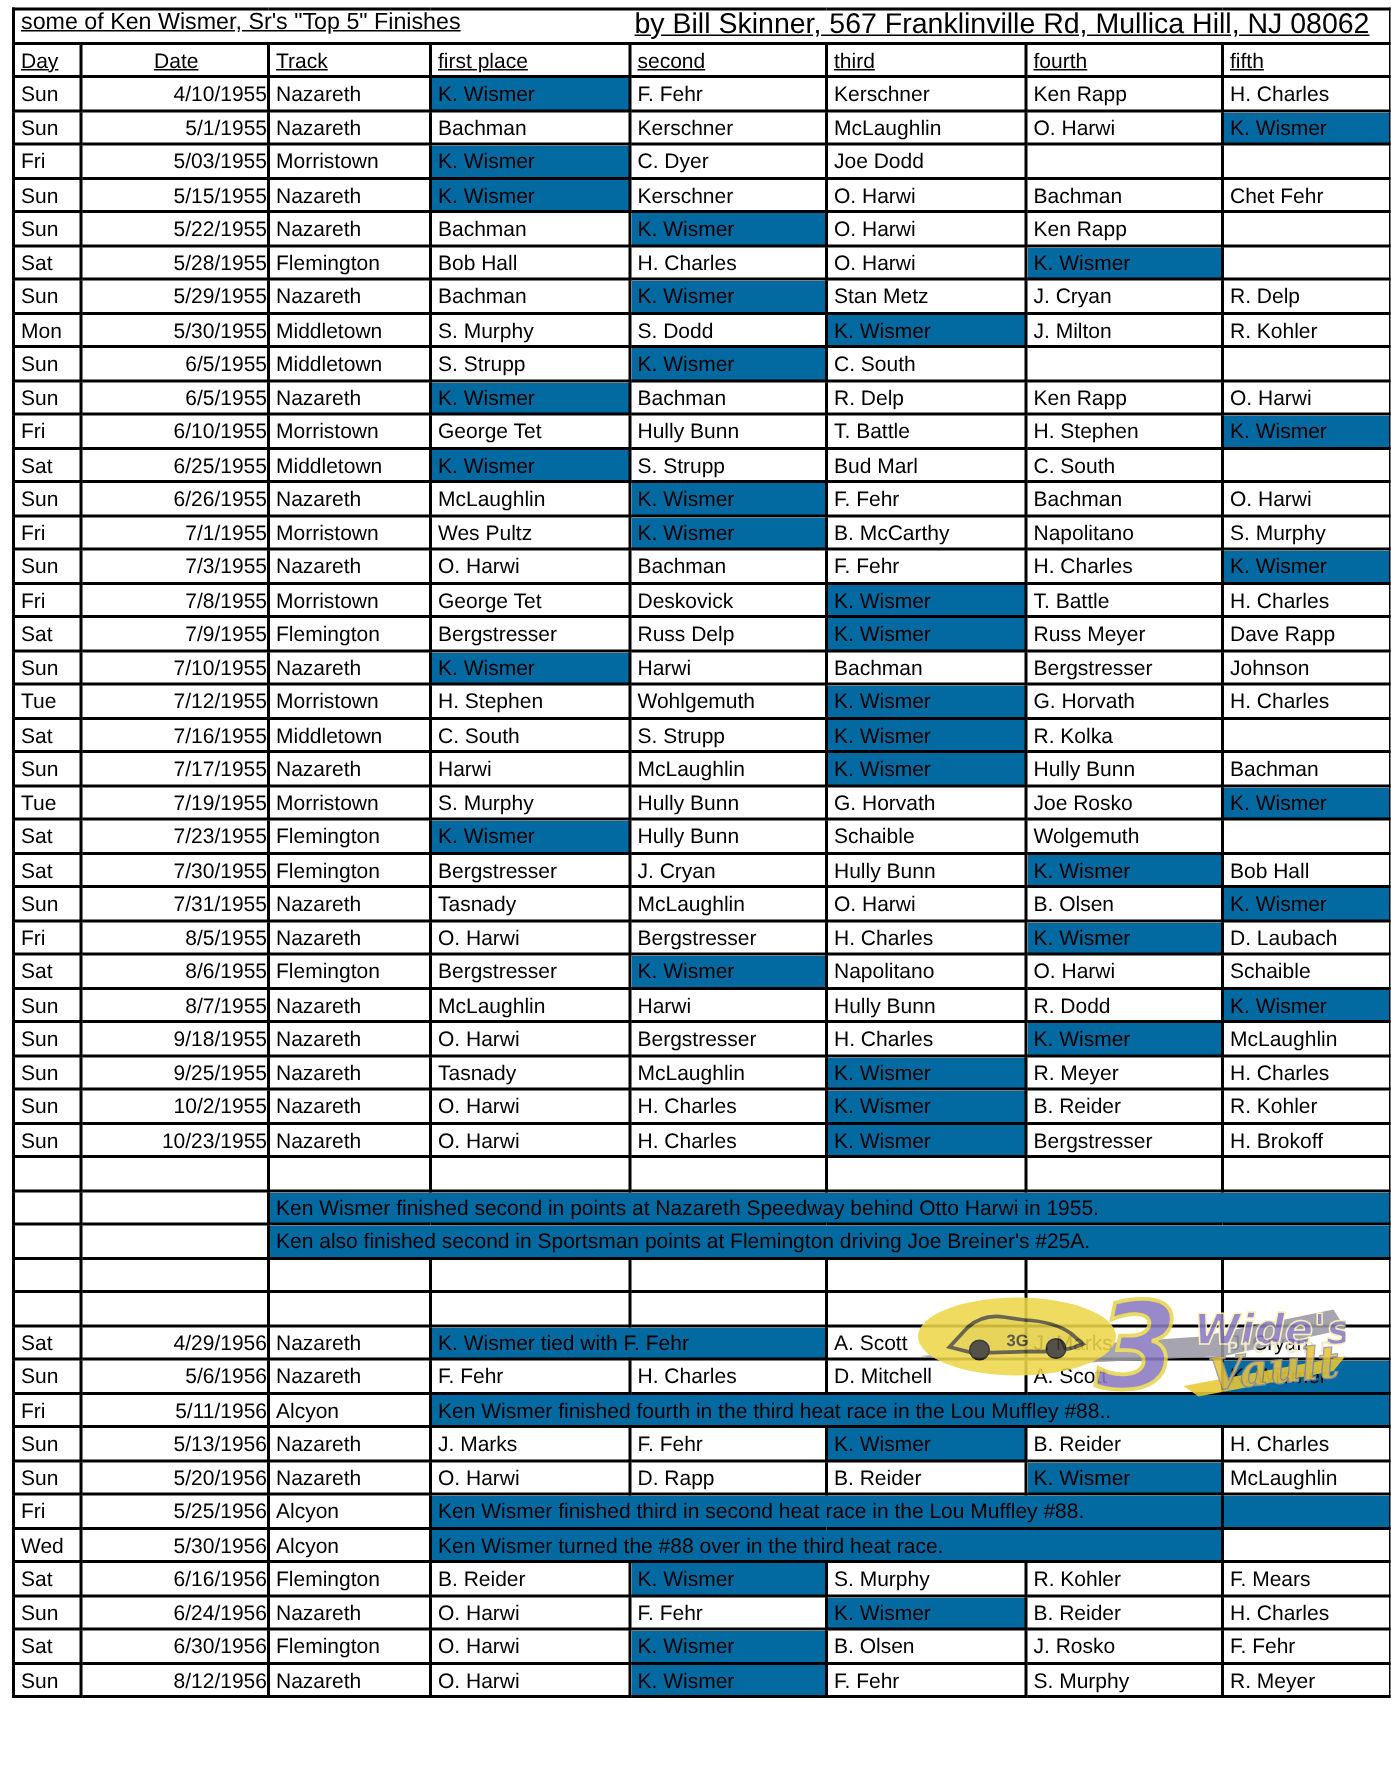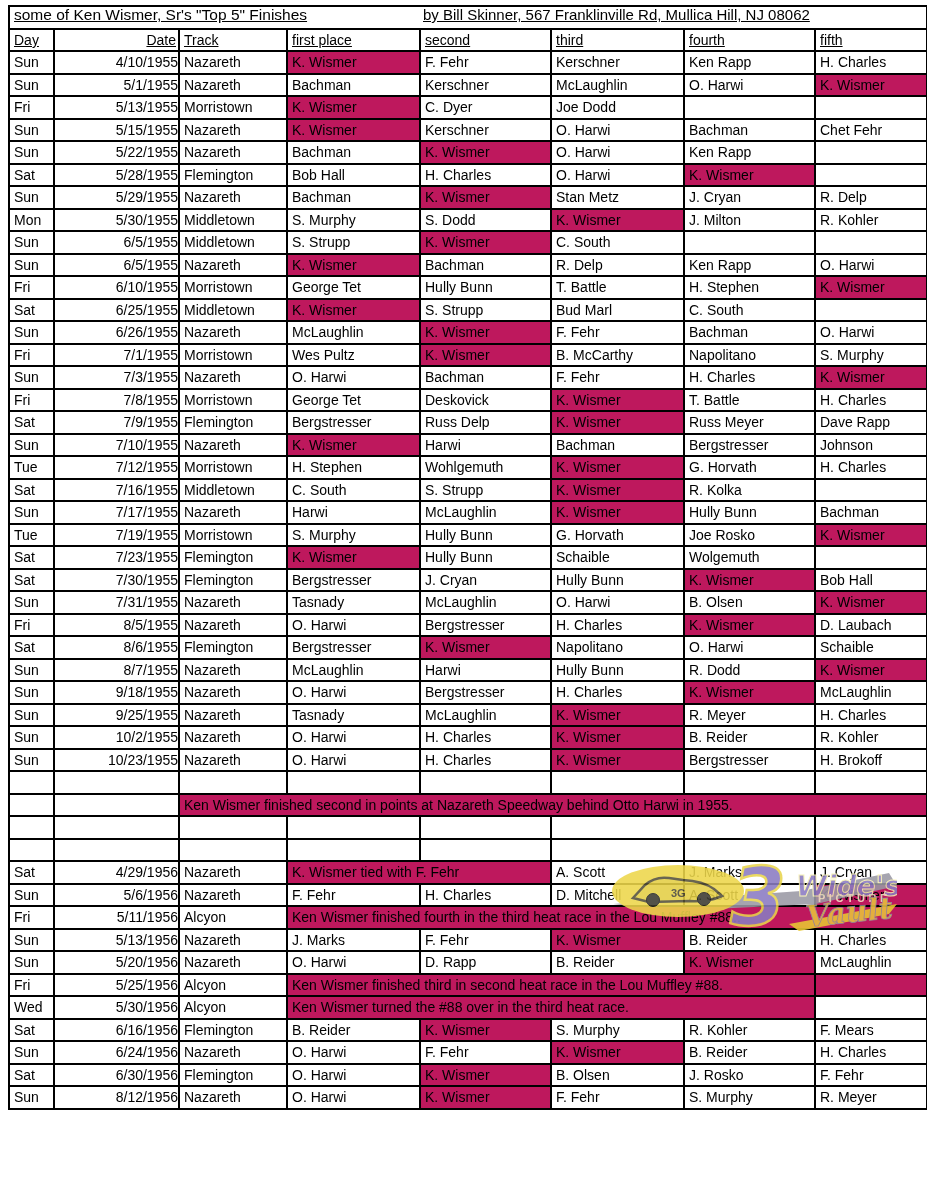--- a/index.html
+++ b/index.html
@@ -5,28 +5,28 @@
   html,body { margin:0; padding:0; background:#ffffff; }
   body { width:927px; height:1183px; font-family:"Liberation Sans", sans-serif; color:#000; }
   .page { position:relative; width:927px; height:1183px; overflow:hidden; }
 
   table.grid { position:absolute; left:8px; top:5px; width:918px;
                border-collapse:collapse; table-layout:fixed; }
   .grid td, .grid th { border:2px solid #000; padding:0 2px 0 4px; height:20.5px;
                font-size:14px; line-height:1; white-space:nowrap; overflow:hidden;
                text-align:left; vertical-align:middle; font-weight:normal; }
   .grid th { text-decoration:underline; }
-  .grid th.c-date { text-align:right; }
+  .grid th.c-date { text-align:center; }
   .grid td.date { text-align:right; padding:0; }
-  .grid td.hl { background:#be185d; }
+  .grid td.hl { background:#0369a1; }
 
   .title-cell { height:42px; vertical-align:top; padding:3px 0 0 4px; }
   .titlewrap { position:relative; width:100%; height:100%; }
   .title-left { font-size:15.5px; text-decoration:underline; }
-  .title-right { position:absolute; left:409px; top:0; font-size:15px; text-decoration:underline; }
+  .title-right { position:absolute; left:409px; top:0; font-size:19px; text-decoration:underline; }
 
   .logo { position:absolute; left:611px; top:854px; width:286px; height:81px;
           opacity:0.88; z-index:5; pointer-events:none; }
 </style>
 </head>
 <body>
 
 <div class="page">
 
   <table class="grid">
@@ -76,21 +76,21 @@
           <td class="date">5/1/1955</td>
           <td>Nazareth</td>
           <td>Bachman</td>
           <td>Kerschner</td>
           <td>McLaughlin</td>
           <td>O. Harwi</td>
           <td class="hl">K. Wismer</td>
         </tr>
         <tr>
           <td class="day">Fri</td>
-          <td class="date">5/13/1955</td>
+          <td class="date">5/03/1955</td>
           <td>Morristown</td>
           <td class="hl">K. Wismer</td>
           <td>C. Dyer</td>
           <td>Joe Dodd</td>
           <td></td>
           <td></td>
         </tr>
         <tr>
           <td class="day">Sun</td>
           <td class="date">5/15/1955</td>
@@ -388,20 +388,25 @@
           <td></td>
           <td></td>
           <td></td>
           <td></td>
           <td></td>
         </tr>
         <tr>
           <td class="day"></td>
           <td class="date"></td>
           <td class="hl" colspan="6">Ken Wismer finished second in points at Nazareth Speedway behind Otto Harwi in 1955.</td>
+        </tr>
+        <tr>
+          <td class="day"></td>
+          <td class="date"></td>
+          <td class="hl" colspan="6">Ken also finished second in Sportsman points at Flemington driving Joe Breiner's #25A.</td>
         </tr>
         <tr>
           <td class="day"></td>
           <td class="date"></td>
           <td></td>
           <td></td>
           <td></td>
           <td></td>
           <td></td>
           <td></td>

